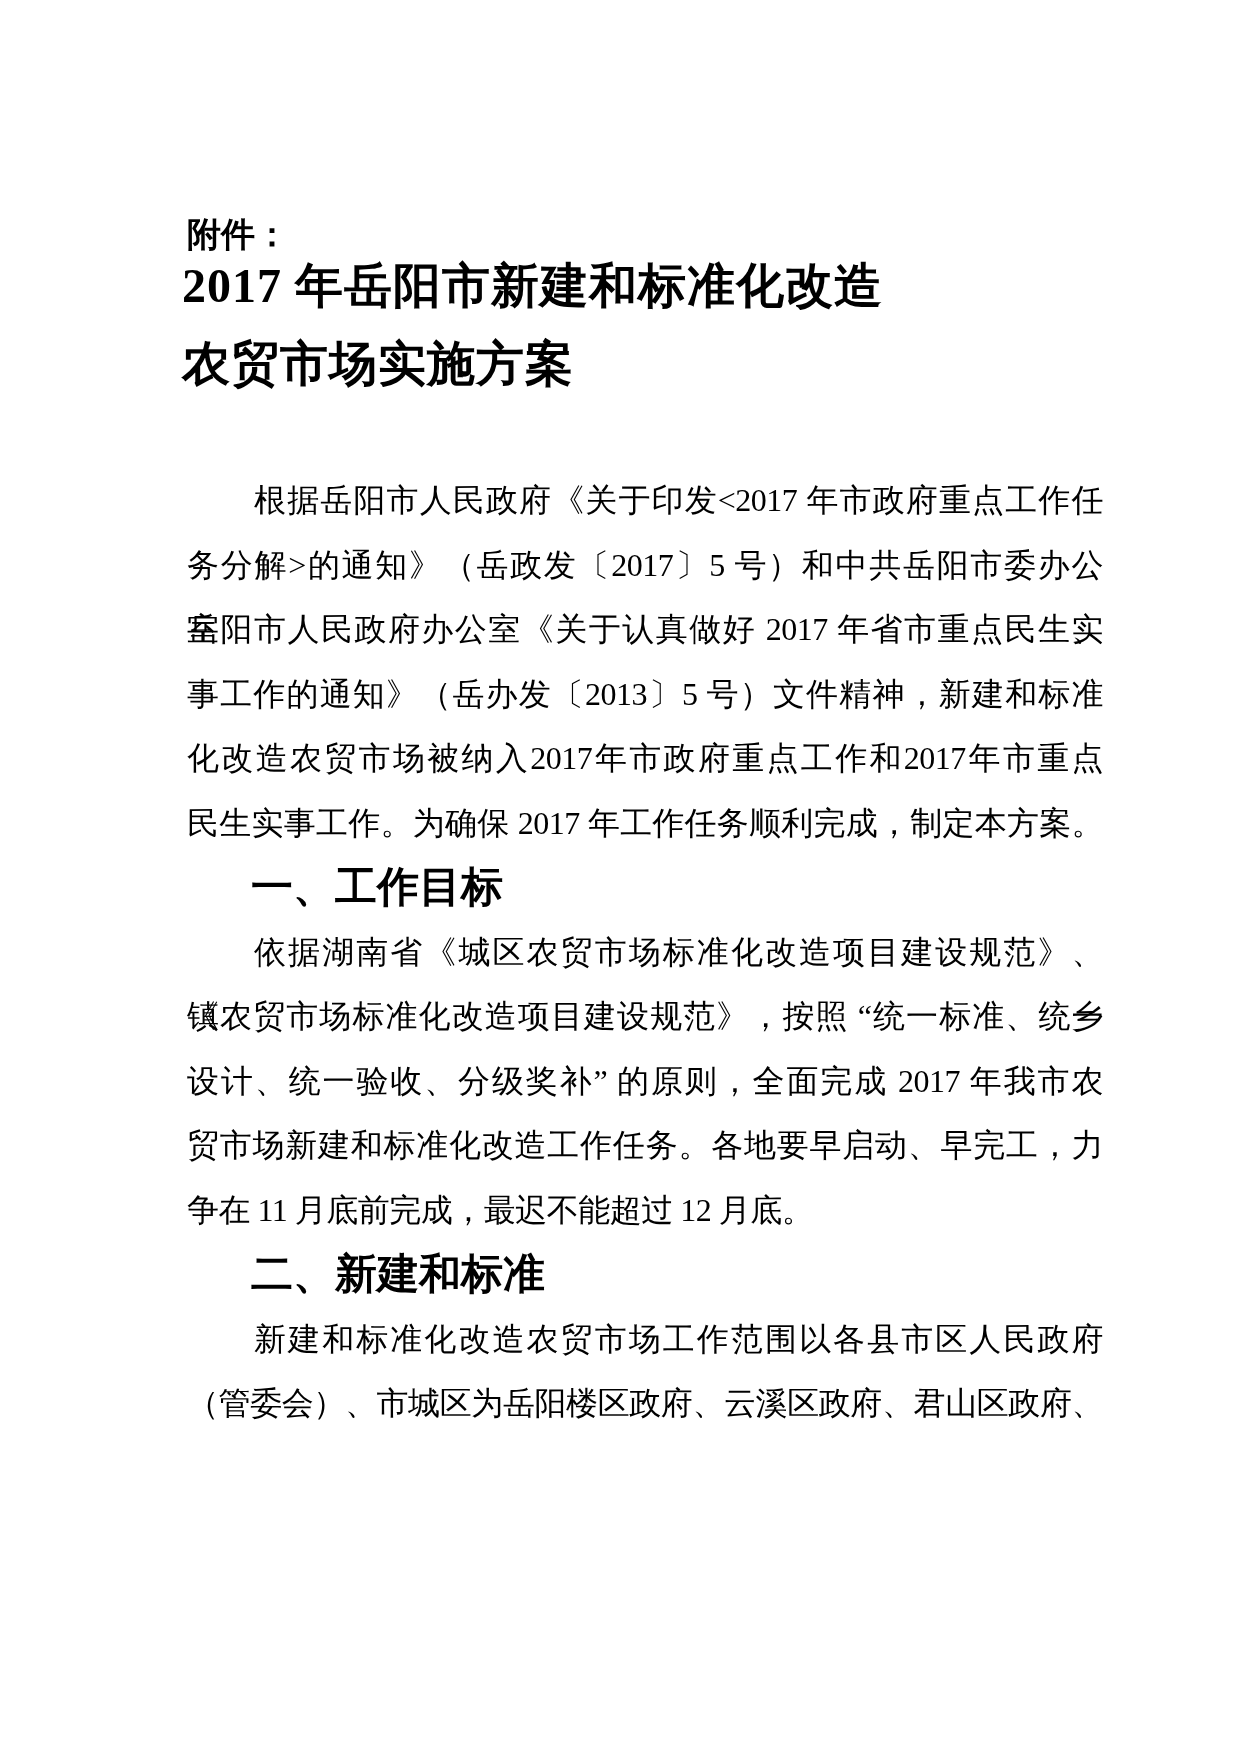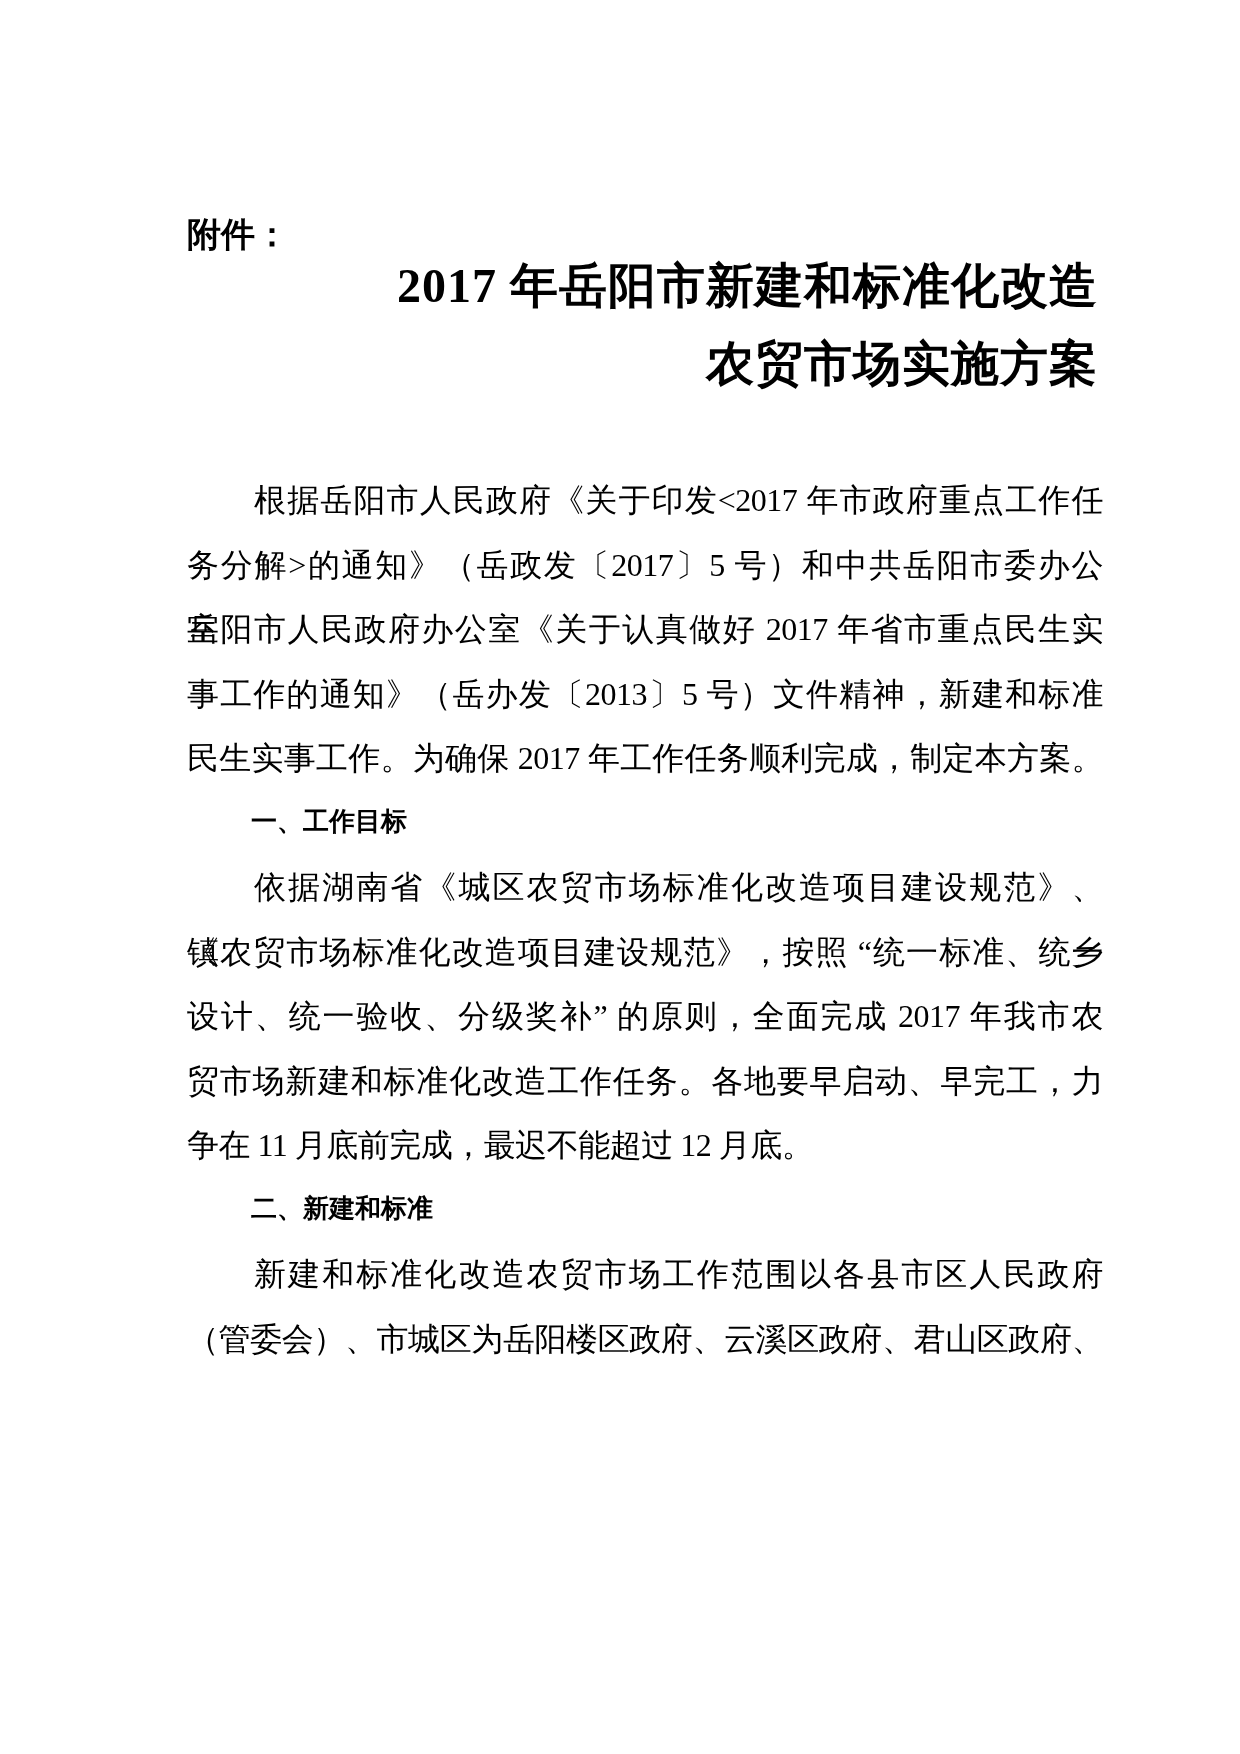--- a/index.html
+++ b/index.html
@@ -24,21 +24,21 @@
     font-family: "Liberation Sans", "DejaVu Sans", sans-serif;
     font-weight: 700;
     font-size: 34px;
     line-height: 1.1;
   }
   .title {
     position: absolute;
     left: 162px;
     top: 247px;
     width: 916px;
-    text-align: right;
+    text-align: left;
     font-weight: 700;
     font-size: 48px;
     line-height: 78px;
   }
   .title .t-line {
     letter-spacing: 1px;
   }
   .body-block {
     position: absolute;
     left: 167px;
@@ -55,23 +55,23 @@
   }
   .ln.j {
     text-align: justify;
     text-align-last: justify;
     text-justify: inter-character;
   }
   .ln.ind {
     text-indent: 67px;
   }
   .ln.h {
-    font-family: Liberation Mono, monospace;
+    font-family: Liberation Sans, sans-serif;
     font-weight: 700;
-    font-size: 26px;
+    font-size: 42px;
     text-indent: 64px;
     letter-spacing: 0;
   }
 </style>
 </head>
 <body>
 
 <div class="page">
 
   <div class="attachment">附件：</div>
@@ -79,20 +79,21 @@
   <div class="title">
     <div class="t-line">2017 年岳阳市新建和标准化改造</div>
     <div class="t-line">农贸市场实施方案</div>
   </div>
 
   <div class="body-block">
     <div class="ln j ind">根据岳阳市人民政府《关于印发&lt;2017 年市政府重点工作任</div>
     <div class="ln j">务分解&gt;的通知》（岳政发〔2017〕5 号）和中共岳阳市委办公室、</div>
     <div class="ln j">岳阳市人民政府办公室《关于认真做好 2017 年省市重点民生实</div>
     <div class="ln j">事工作的通知》（岳办发〔2013〕5 号）文件精神，新建和标准</div>
+    <div class="ln j">化改造农贸市场被纳入2017年市政府重点工作和2017年市重点</div>
     <div class="ln j">民生实事工作。为确保 2017 年工作任务顺利完成，制定本方案。</div>
     <div class="ln h">一、工作目标</div>
     <div class="ln j ind">依据湖南省《城区农贸市场标准化改造项目建设规范》、《乡</div>
     <div class="ln j">镇农贸市场标准化改造项目建设规范》，按照 “统一标准、统一</div>
     <div class="ln j">设计、统一验收、分级奖补” 的原则，全面完成 2017 年我市农</div>
     <div class="ln j">贸市场新建和标准化改造工作任务。各地要早启动、早完工，力</div>
     <div class="ln">争在 11 月底前完成，最迟不能超过 12 月底。</div>
     <div class="ln h">二、新建和标准</div>
     <div class="ln j ind">新建和标准化改造农贸市场工作范围以各县市区人民政府</div>
     <div class="ln j">（管委会）、市城区为岳阳楼区政府、云溪区政府、君山区政府、</div>

